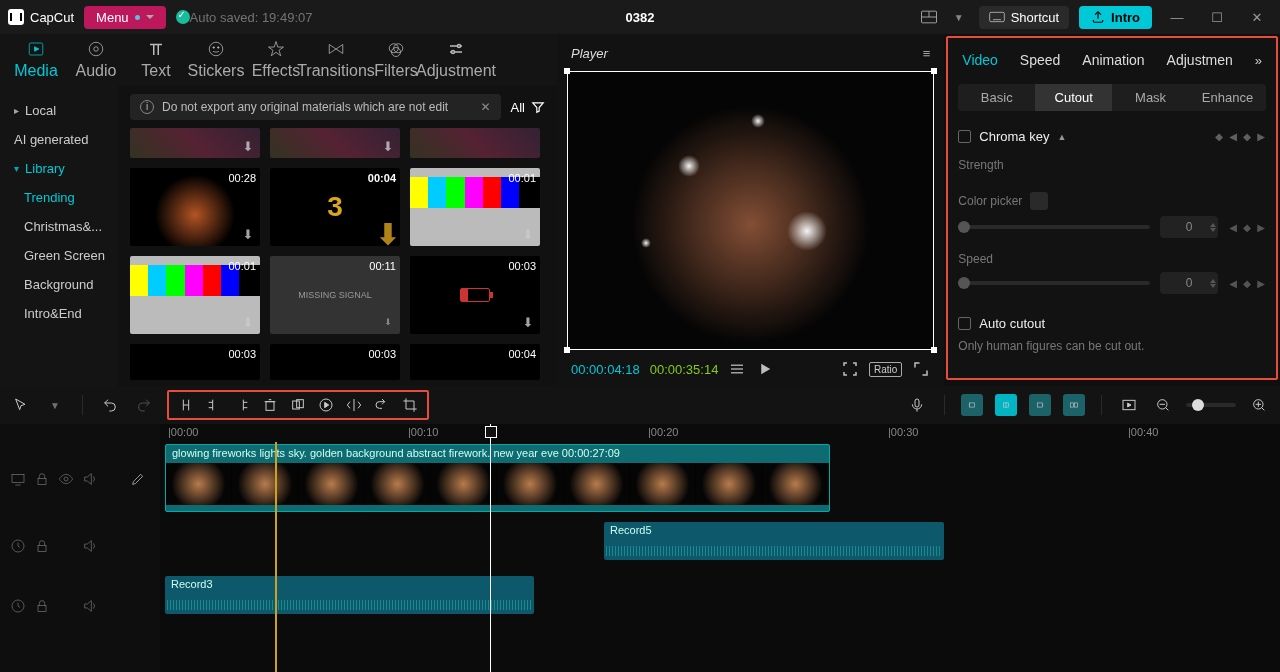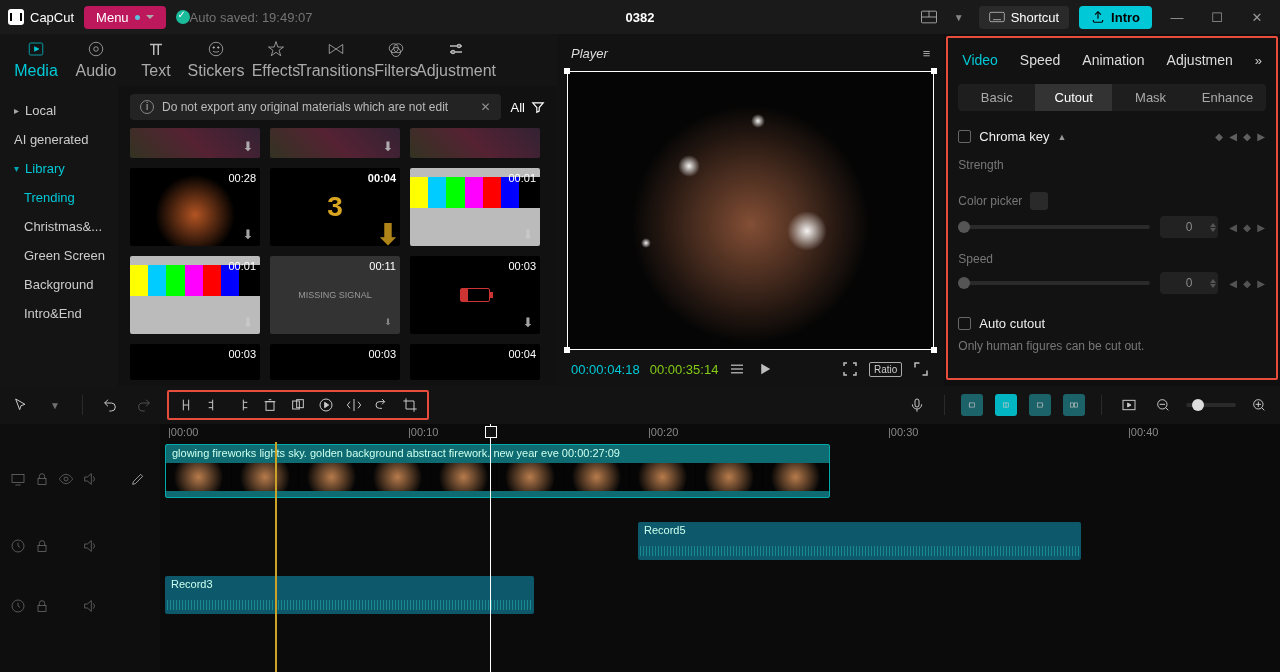--- a/index.html
+++ b/index.html
@@ -125,21 +125,21 @@
 .track-head.ruler { height: 18px; }
 .thicon { width: 16px; height: 16px; opacity: 0.7; }
 .pencilbox { width: 24px; height: 24px; margin-left: auto; display: flex; align-items: center; justify-content: center; }
 .tracks { flex: 1; position: relative; }
 .ruler { height: 18px; position: relative; color: #888; font-size: 11px; }
 .rmark { position: absolute; top: 2px; }
 .playhead { position: absolute; top: 0; bottom: 0; width: 1px; background: #fff; z-index: 5; }
 .playhead::before { content: ""; position: absolute; top: 2px; left: -5px; width: 10px; height: 10px; border: 1px solid #fff; background: #111; }
 .yellowmark { position: absolute; top: 18px; bottom: 0; width: 2px; background: #c9a227; z-index: 4; }
 .clip { position: absolute; background: #0e6b72; border: 1px solid #0aa; border-radius: 2px; overflow: hidden; }
-.clip.video { top: 0; height: 54px; }
+.clip.video { top: 0; height: 68px; }
 .clip .cliplabel { position: absolute; top: 2px; left: 6px; font-size: 11px; color: #cfe; white-space: nowrap; }
 .clip.video .filmstrip { position: absolute; top: 18px; bottom: 6px; left: 0; right: 0; display: flex; }
 .filmstrip div { flex: 1; background: radial-gradient(circle, rgba(255,130,60,0.7), #050505 70%); border-right: 1px solid #020202; }
 .audiotrack { position: absolute; left: 0; right: 0; height: 42px; }
 .record-clip { position: absolute; top: 2px; height: 38px; background: #0d586a; border-radius: 2px; }
 .record-clip .rl { position: absolute; top: 2px; left: 6px; font-size: 11px; color: #cfe; }
 .wave { position: absolute; bottom: 4px; left: 2px; right: 2px; height: 10px; background: repeating-linear-gradient(90deg, #2aa 0 1px, transparent 1px 3px); opacity: 0.6; }
 </style>
 </head>
 <body>
@@ -672,21 +672,21 @@
               <div></div>
               <div></div>
               <div></div>
               <div></div>
               <div></div>
             </div>
         </div>
       </div>
 
       <div class="audiotrack" style="top:96px">
-        <div class="record-clip" style="left:478px;width:443px">
+        <div class="record-clip" style="left:444px;width:340px">
           <span class="rl">Record5</span>
           <div class="wave"></div>
         </div>
       </div>
       <div class="audiotrack" style="top:150px">
         <div class="record-clip" style="left:5px;width:369px">
           <span class="rl">Record3</span>
           <div class="wave"></div>
         </div>
       </div>

